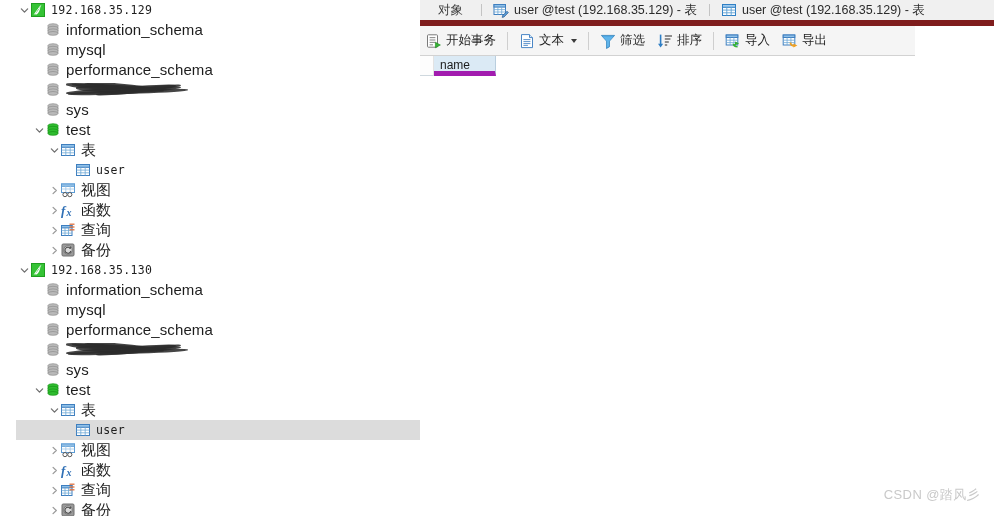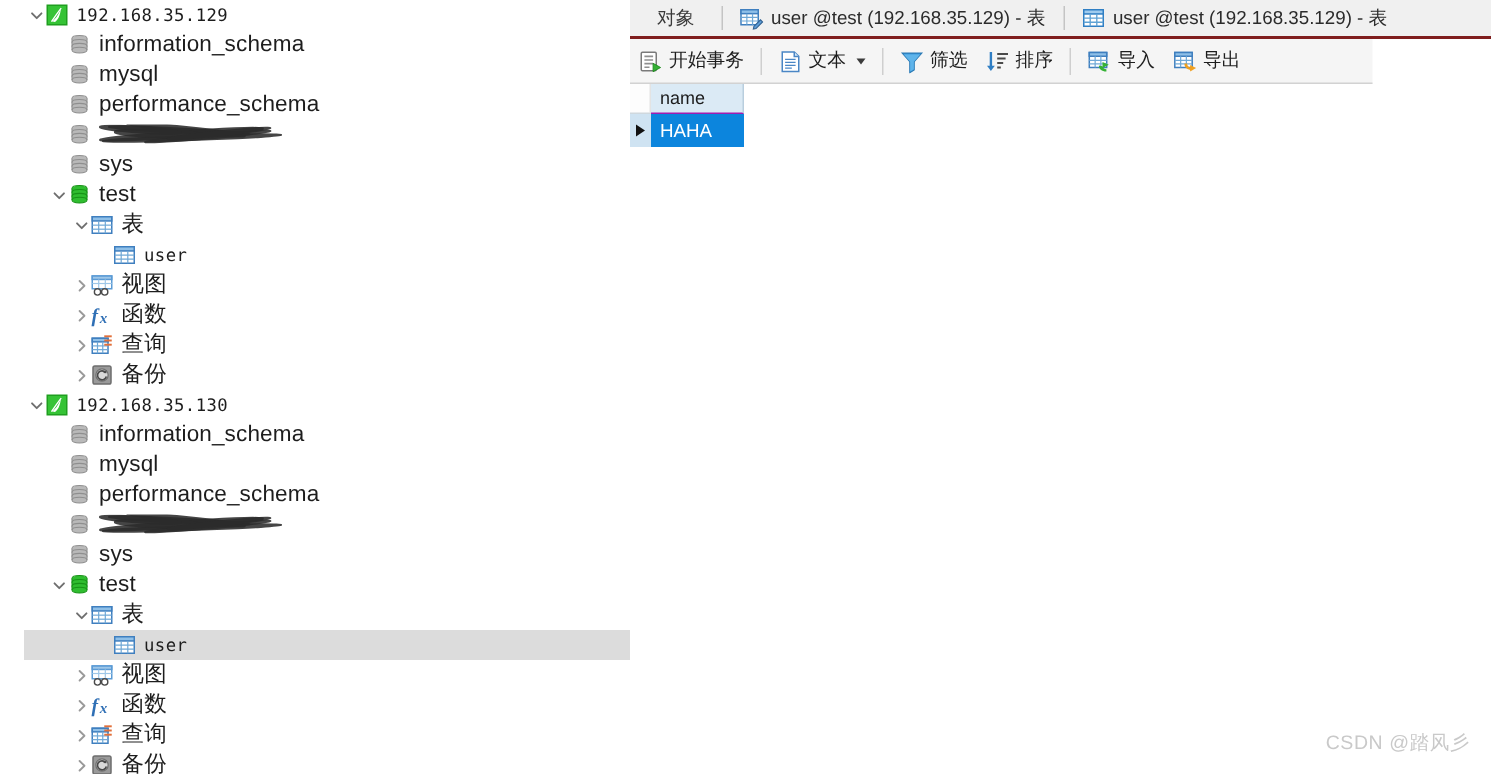--- a/index.html
+++ b/index.html
@@ -50,21 +50,21 @@
 
   
   #pane{
     position:absolute;left:420px;top:0;width:574px;height:516px;
     background:#ffffff;
   }
 
   
   #tabbar{
     position:relative;height:26px;width:574px;
-    background:#f0f0f0;border-bottom:2px solid #7f1d1d;
+    background:#f0f0f0;border-bottom:6px solid #7f1d1d;
     display:flex;align-items:stretch;box-sizing:border-box;
   }
   .tab{
     display:flex;align-items:center;gap:5px;padding:0 12px;
     font-size:12.5px;color:#2b2b2b;position:relative;
     background:#f0f0f0;box-sizing:border-box;
   }
   .tab.plain{padding:0 18px;color:#3a3a3a;}
   .tab .sep{
     position:absolute;left:0;top:4px;bottom:4px;width:1px;background:#c4c4c4;
@@ -93,21 +93,21 @@
   
   #grid{position:relative;width:574px;height:460px;background:#ffffff;}
   .gheadrow{display:flex;height:20px;}
   .gutter{
     width:14px;flex:0 0 14px;background:#fdfdfd;
     border-right:1px solid #e3e3e3;border-bottom:1px solid #cfd8de;
     box-sizing:border-box;
   }
   .ghead{
     width:62px;flex:0 0 62px;background:#dbeaf5;
-    border-right:1px solid #b9cede;border-bottom:1px solid #a21caf;
+    border-right:1px solid #b9cede;border-bottom:5px solid #a21caf;
     box-sizing:border-box;font-size:12px;color:#1c1c1c;
     padding-left:6px;line-height:19px;
   }
   .gheadfill{flex:1 1 auto;background:#ffffff;border-bottom:1px solid #ffffff;}
   .growr{display:flex;height:22px;}
   .rowmark{
     width:14px;flex:0 0 14px;background:#cfe3f2;
     display:flex;align-items:center;justify-content:center;
     box-sizing:border-box;
   }
@@ -816,25 +816,18 @@
           <span>导出</span>
         </div>
       </div>
 
     <div id="grid">
       <div class="gheadrow">
         <div class="gutter"></div>
         <div class="ghead">name</div>
         <div class="gheadfill"></div>
       </div>
-      <div class="growr">
-        <div class="rowmark">
-          <span class="tri"></span>
-        </div>
-        <div class="gcell">HAHA</div>
-        <div class="gcellfill"></div>
-      </div>
       <div class="gbody"></div>
     </div>
 
     <div id="watermark">CSDN @踏风彡</div>
   </div>
 </div>
 
 </body></html>

